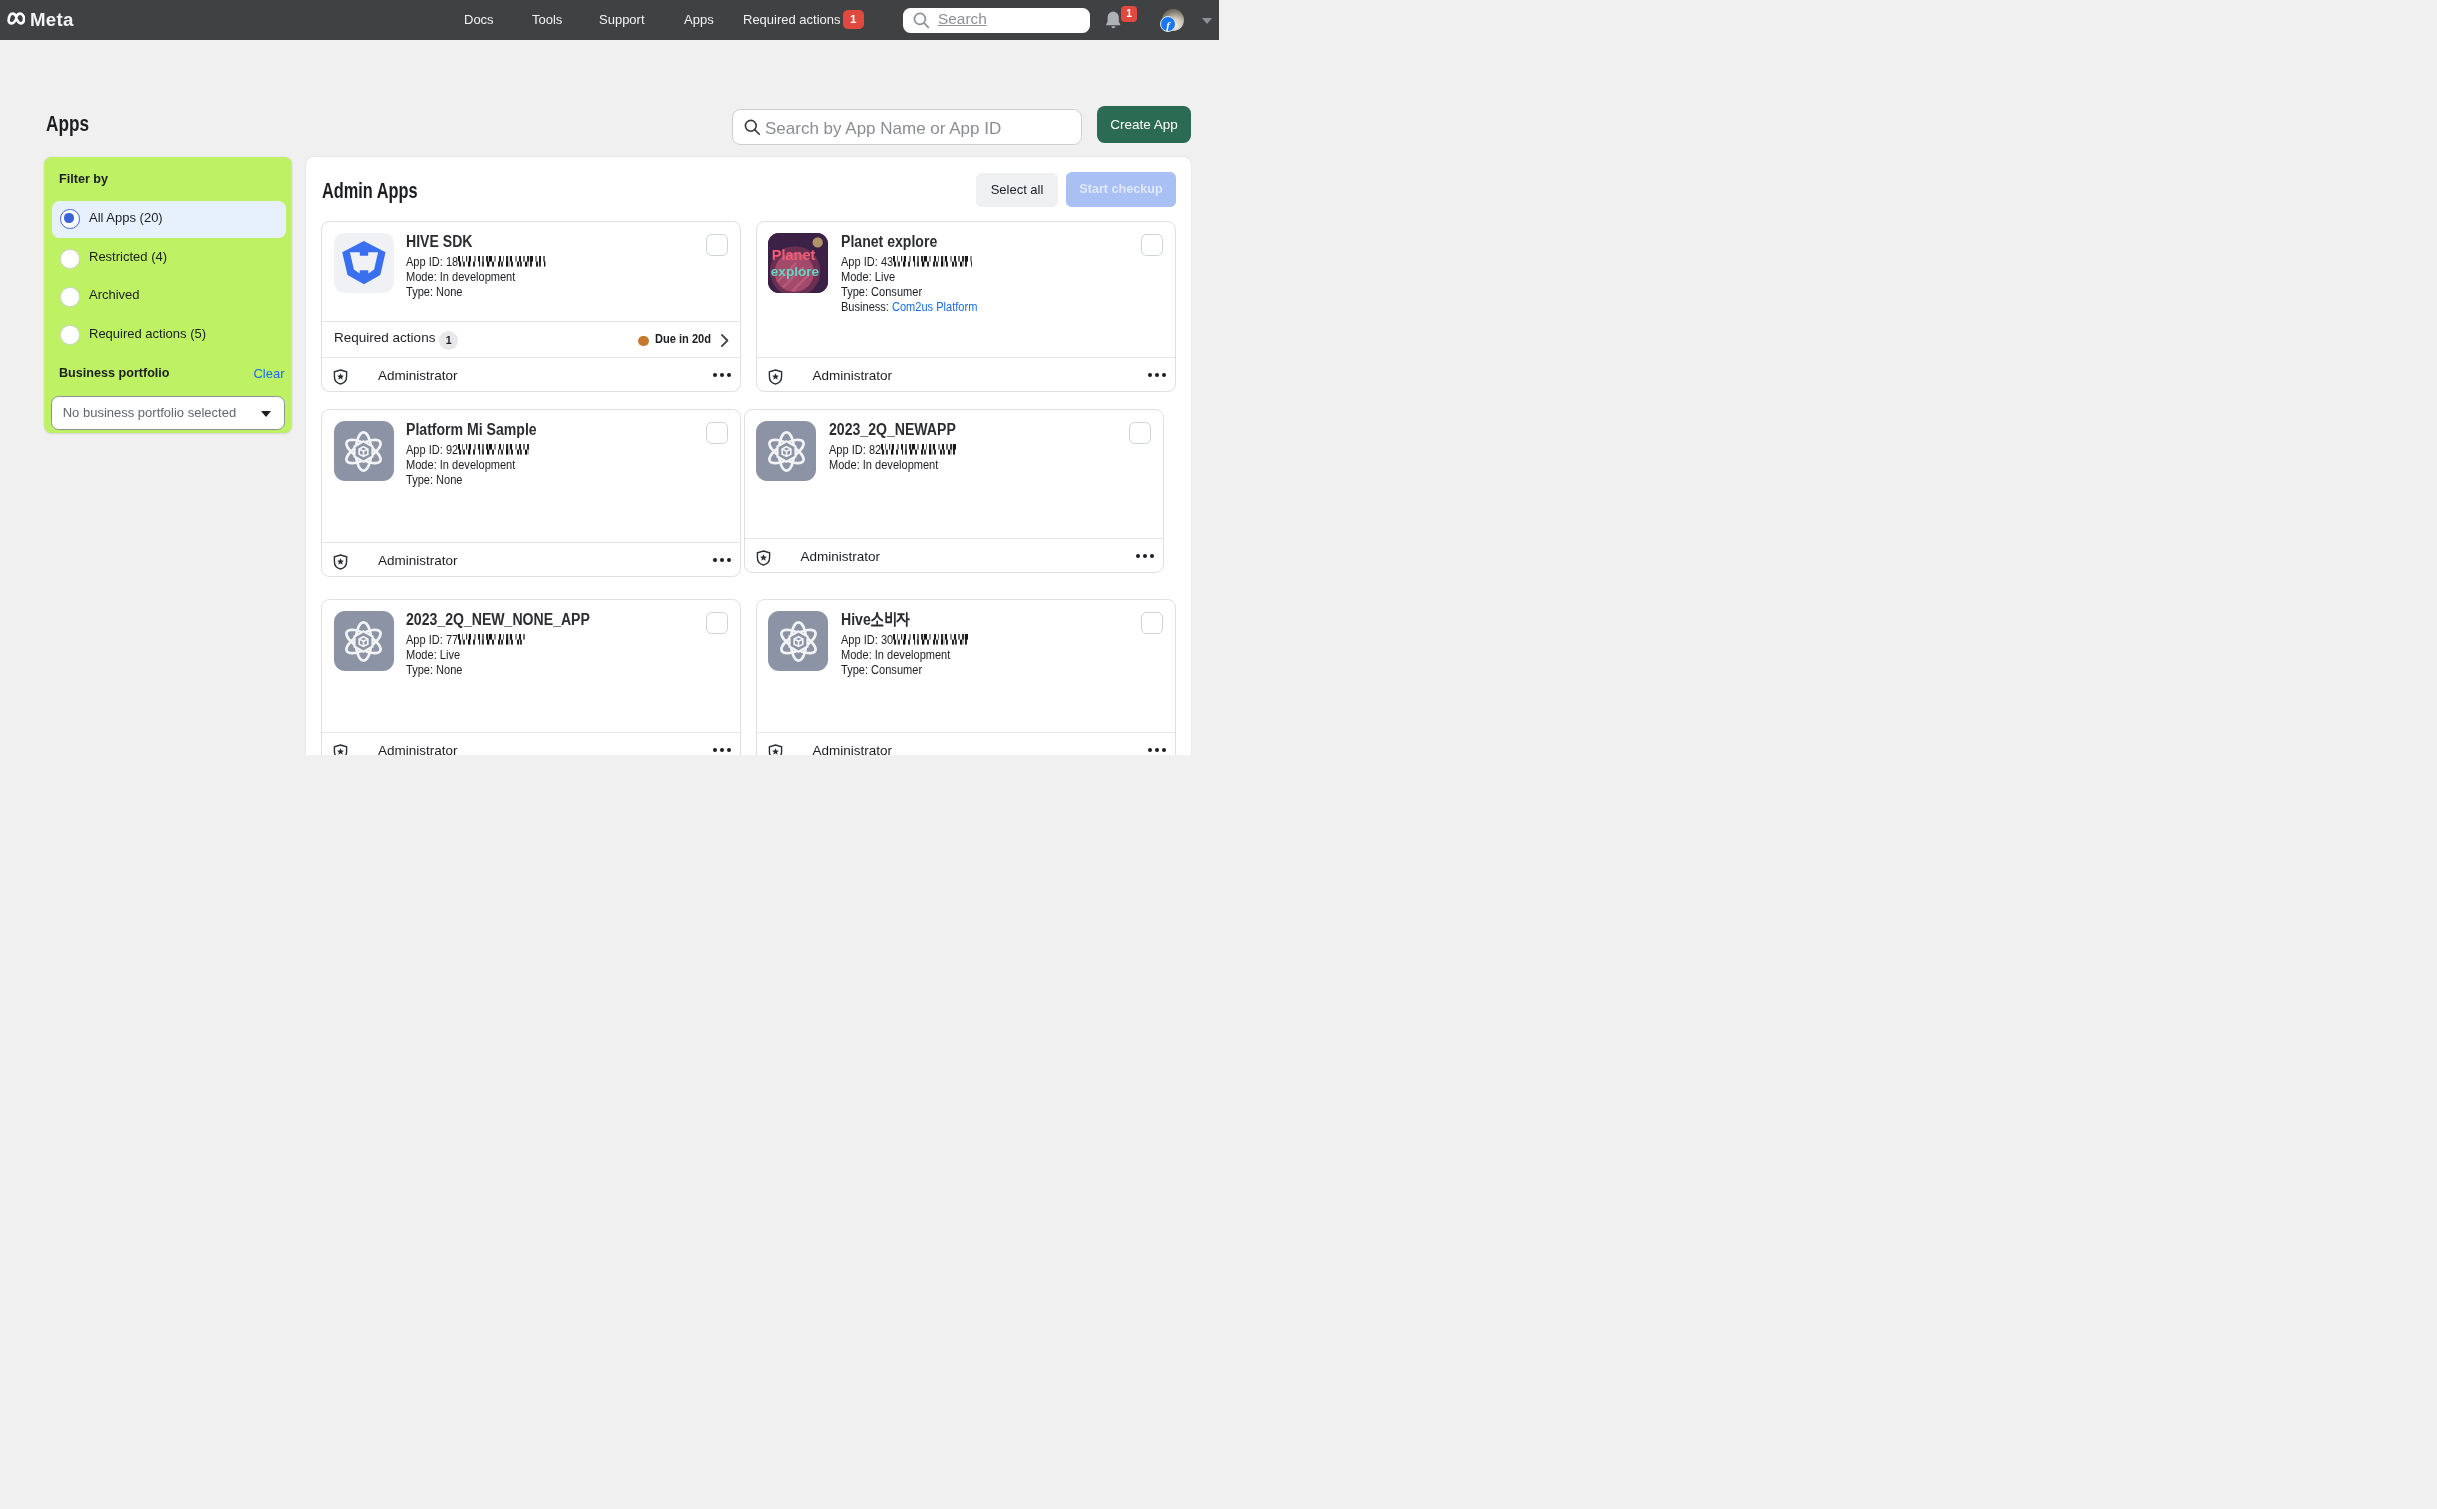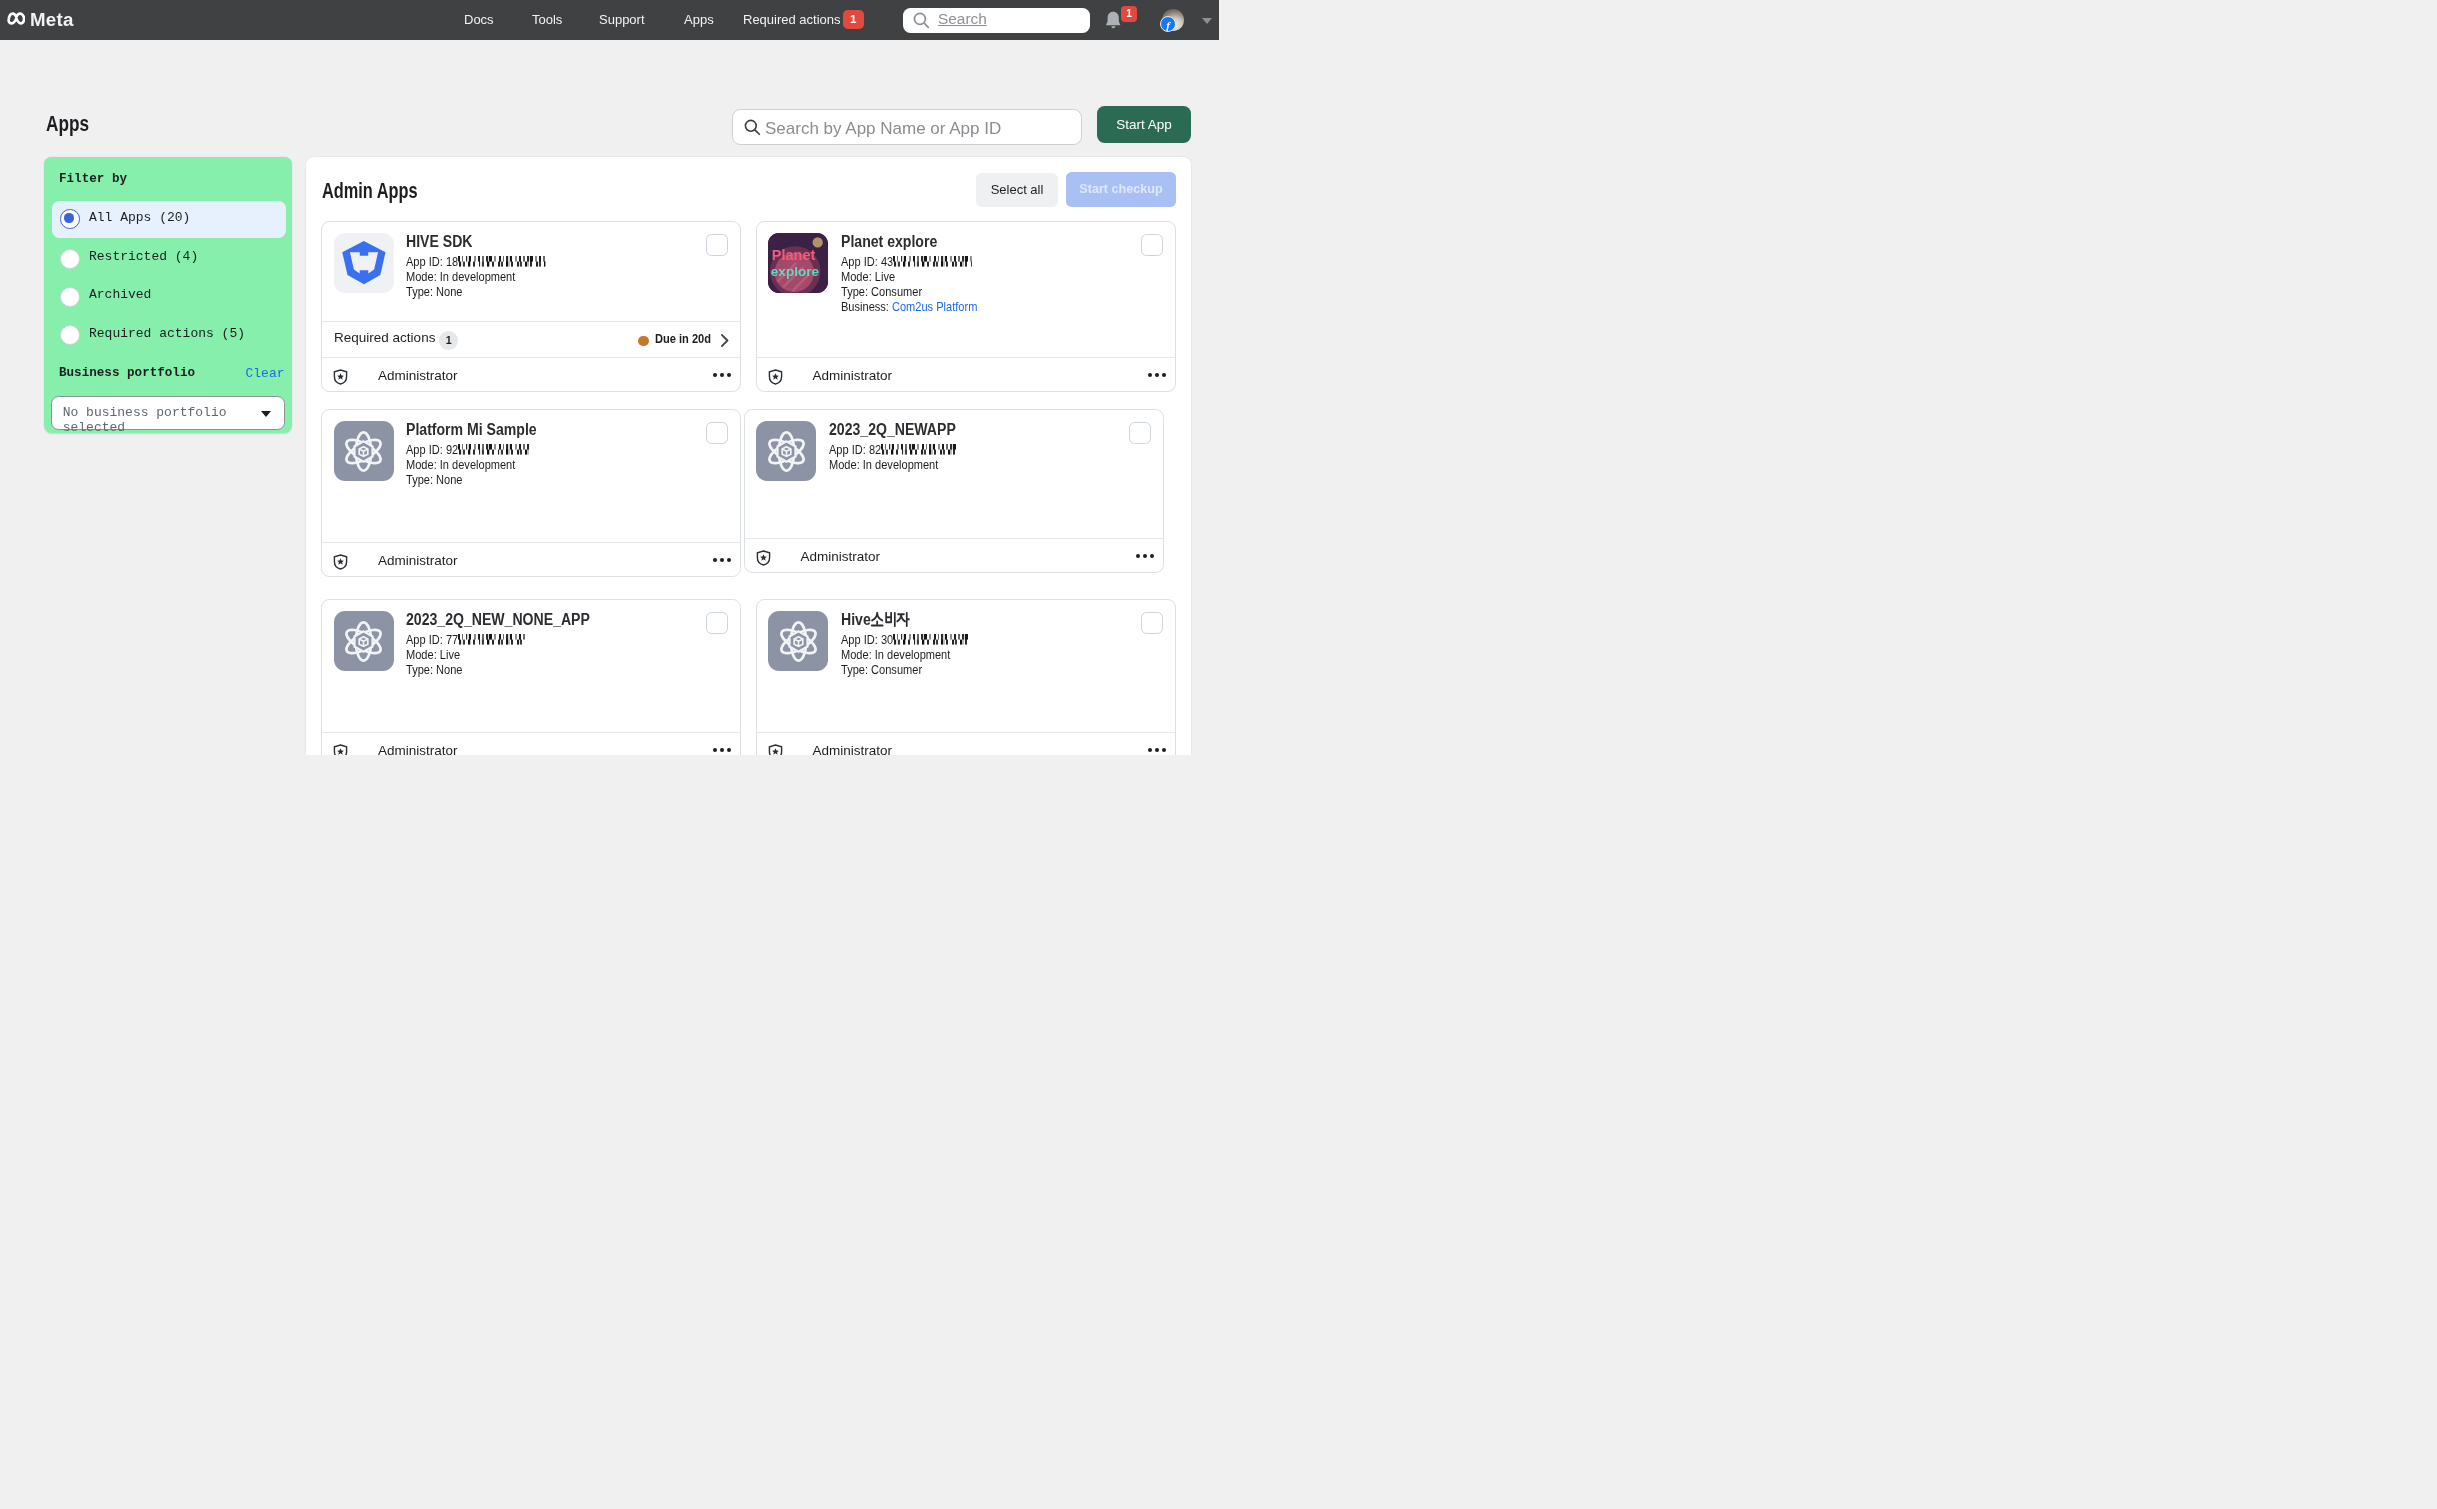--- a/index.html
+++ b/index.html
@@ -18,21 +18,21 @@
   #fb-badge { position:absolute; left:1160px; top:16px; width:16px; height:16px; border-radius:50%; background:#1877f2; border:1.9px solid #e8eaed; color:#fff; font-size:11.2px; font-weight:bold; text-align:center; line-height:16px; font-family:"Liberation Serif",serif; font-style:italic; }
   #caret { position:absolute; left:1202px; top:18px; width:0; height:0; border-left:5.6px solid transparent; border-right:5.6px solid transparent; border-top:6.5px solid #8d9095; }
 
   
   #h-apps { position:absolute; left:46px; top:113px; font-size:21.5px; line-height:22.4px; font-weight:bold; color:#1c1e21; transform:scaleX(.8); transform-origin:0 0; }
   #hdr-search { position:absolute; left:732px; top:109px; width:350px; height:36px; background:#fff; border:0.9px solid #ccced2; border-radius:8.4px; }
   #hdr-search span { position:absolute; left:32px; top:9.3px; font-size:17px; color:#8a8d91;text-align:right; }
   #create-btn { position:absolute; left:1097px; top:106px; width:94px; height:37px; background:#2b6a53; border-radius:7.5px; color:#fff; font-size:13.5px; text-align:center; line-height:37px; }
 
   
-  #sidebar { position:absolute; left:44px; top:157px; width:248px; height:276px; background:#86efac; border-radius:7.5px; box-shadow:0 0.9px 1.9px rgba(0,0,0,.12);font-family:Liberation Mono, monospace; }
+  #sidebar { position:absolute; left:44px; top:157px; width:248px; height:276px; background:#bef264; border-radius:7.5px; box-shadow:0 0.9px 1.9px rgba(0,0,0,.12); }
   #filter-by { position:absolute; left:15px; top:15px; font-size:12.6px; font-weight:bold; color:#1c1e21; }
   #row-sel { position:absolute; left:7.5px; top:44px; width:234px; height:37px; background:#e7f0fd; border-radius:7.5px; }
   .radio { position:absolute; left:16px; width:19.6px; height:19.6px; border-radius:50%; border:1.9px solid #ccd0d5; background:#fff; }
   .radio.sel { border-color:#3b65d6; }
   .radio.sel::after { content:""; position:absolute; left:3.3px; top:3.3px; width:9.3px; height:9.3px; border-radius:50%; background:#3b65d6; }
   .radlab { position:absolute; left:45px; font-size:13px; color:#1c1e21; }
   #biz-lab { position:absolute; left:15px; top:209px; font-size:12.6px; font-weight:bold; color:#1c1e21; }
   #clear-lnk { position:absolute; right:7.5px; top:209px; font-size:13px; color:#1a6aee; }
   #biz-select { position:absolute; left:6.5px; top:239px; width:234px; height:34px; border:0.9px solid #8d9095; border-radius:7.5px; background:#fff; }
   #biz-select span { position:absolute; left:11.2px; top:8.4px; font-size:13px; color:#606770; }
@@ -102,21 +102,21 @@
 </div>
 
 <div id="h-apps">Apps</div>
 <div id="hdr-search">
   <svg class="abs" style="left:11.2px; top:9.3px;" width="17" height="17" viewBox="0 0 18 18">
       <circle cx="7.2" cy="7.2" r="5.7" fill="none" stroke="#3a3b3c" stroke-width="1.7"></circle>
       <line x1="11.5" y1="11.5" x2="16.2" y2="16.2" stroke="#3a3b3c" stroke-width="1.7" stroke-linecap="round"></line>
     </svg>
   <span>Search by App Name or App ID</span>
 </div>
-<div id="create-btn">Start App</div>
+<div id="create-btn">Create App</div>
 
 <div id="sidebar">
   <div id="filter-by">Filter by</div>
   <div id="row-sel"></div>
   <div class="radio sel" style="top:52px;"></div>
   <span class="radlab" style="top:53px;">All Apps (20)</span>
   <div class="radio" style="top:92px;"></div>
   <span class="radlab" style="top:92px;">Restricted (4)</span>
   <div class="radio" style="top:130px;"></div>
   <span class="radlab" style="top:130px;">Archived</span>

